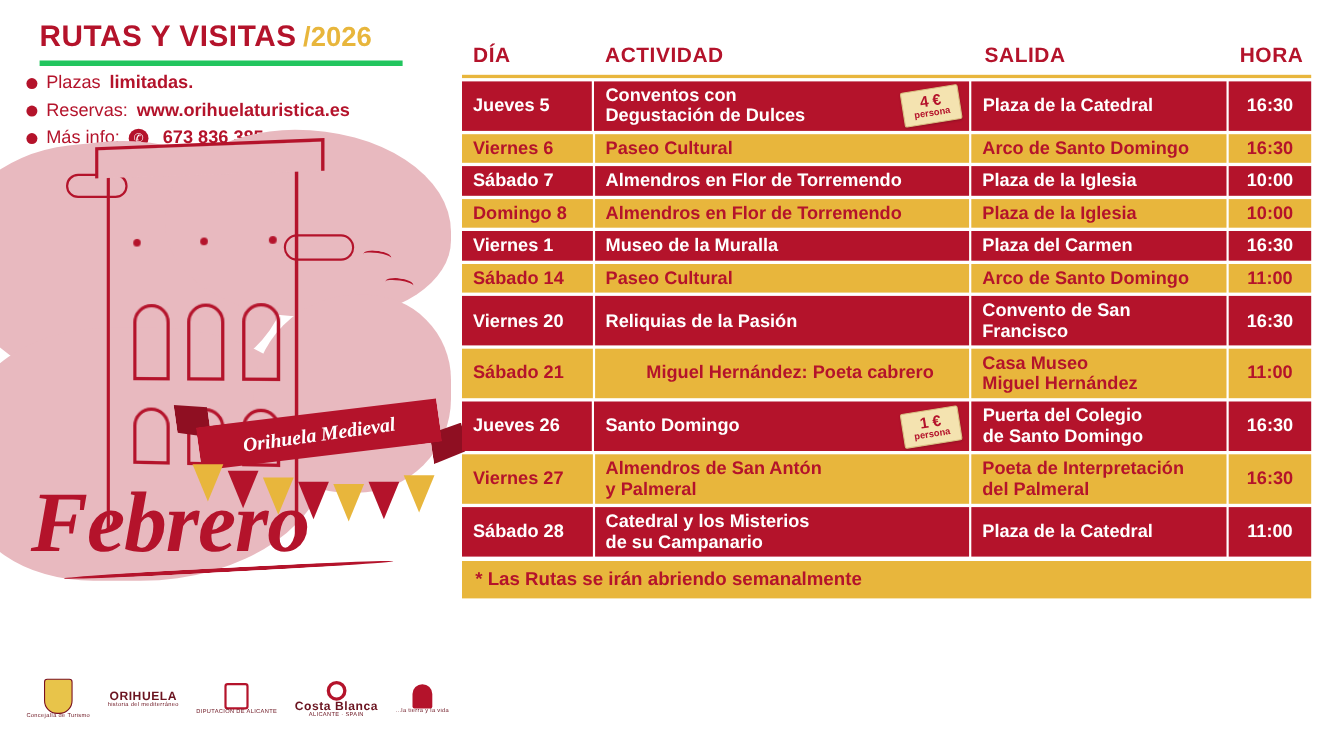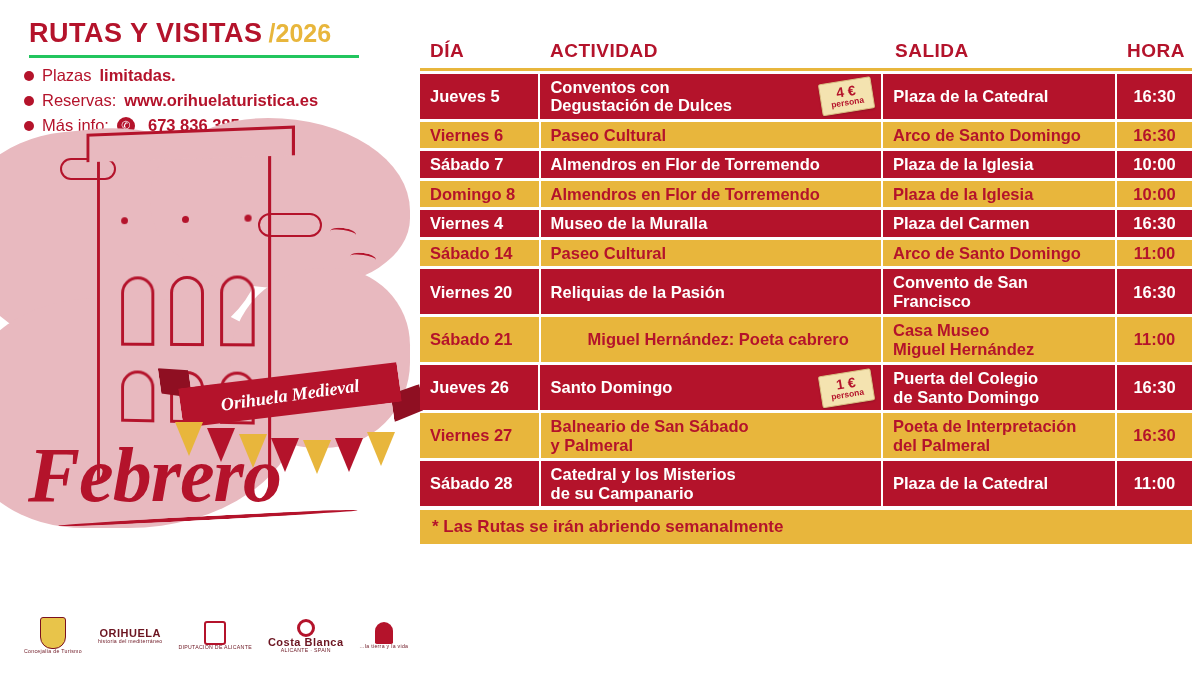--- a/index.html
+++ b/index.html
@@ -9,23 +9,23 @@
     font-family:"Liberation Sans", sans-serif;
     overflow:hidden;
     position:relative;
   }
   .poster { position:relative; width:1200px; height:675px; background:#fff; }
 
   
   .left { position:absolute; left:0; top:0; width:420px; height:675px; }
 
   .title-row {
-    position:absolute; left:29px; top:18px; width:330px;
+    position:absolute; left:36px; top:18px; width:330px;
     display:flex; align-items:baseline; gap:6px;
-    border-bottom:3px solid #22c55e; padding-bottom:6px;
+    border-bottom:5px solid #22c55e; padding-bottom:6px;
   }
   .title-main {
     font-size:27px; font-weight:bold; color:#b4132b;
     letter-spacing:0.5px; font-family:"Liberation Sans", sans-serif;
   }
   .title-year { font-size:25px; font-weight:bold; color:#e8b63c; }
 
   .bullets { position:absolute; left:24px; top:66px; width:380px; }
   .bullet { display:flex; align-items:center; gap:8px; margin-bottom:6px; font-size:16.5px; color:#b4132b; }
   .dot { width:10px; height:10px; border-radius:50%; background:#b4132b; flex:0 0 auto; }
@@ -292,21 +292,21 @@
           <div class="gap"></div>
           <div class="cell act">
             <span style="white-space: pre-line;">Almendros en Flor de Torremendo</span>
           </div>
           <div class="gap"></div>
           <div class="cell sal" style="white-space: pre-line;">Plaza de la Iglesia</div>
           <div class="gap"></div>
           <div class="cell hora">10:00</div>
         </div>
         <div class="row red">
-          <div class="cell dia">Viernes 4</div>
+          <div class="cell dia">Viernes 1</div>
           <div class="gap"></div>
           <div class="cell act">
             <span style="white-space: pre-line;">Museo de la Muralla</span>
           </div>
           <div class="gap"></div>
           <div class="cell sal" style="white-space: pre-line;">Plaza del Carmen</div>
           <div class="gap"></div>
           <div class="cell hora">16:30</div>
         </div>
         <div class="row gold">
@@ -356,21 +356,21 @@
           <div class="gap"></div>
           <div class="cell sal" style="white-space: pre-line;">Puerta del Colegio
 de Santo Domingo</div>
           <div class="gap"></div>
           <div class="cell hora">16:30</div>
         </div>
         <div class="row gold">
           <div class="cell dia">Viernes 27</div>
           <div class="gap"></div>
           <div class="cell act">
-            <span style="white-space: pre-line;">Balneario de San Sábado
+            <span style="white-space: pre-line;">Almendros de San Antón
 y Palmeral</span>
           </div>
           <div class="gap"></div>
           <div class="cell sal" style="white-space: pre-line;">Poeta de Interpretación
 del Palmeral</div>
           <div class="gap"></div>
           <div class="cell hora">16:30</div>
         </div>
         <div class="row red">
           <div class="cell dia">Sábado 28</div>

